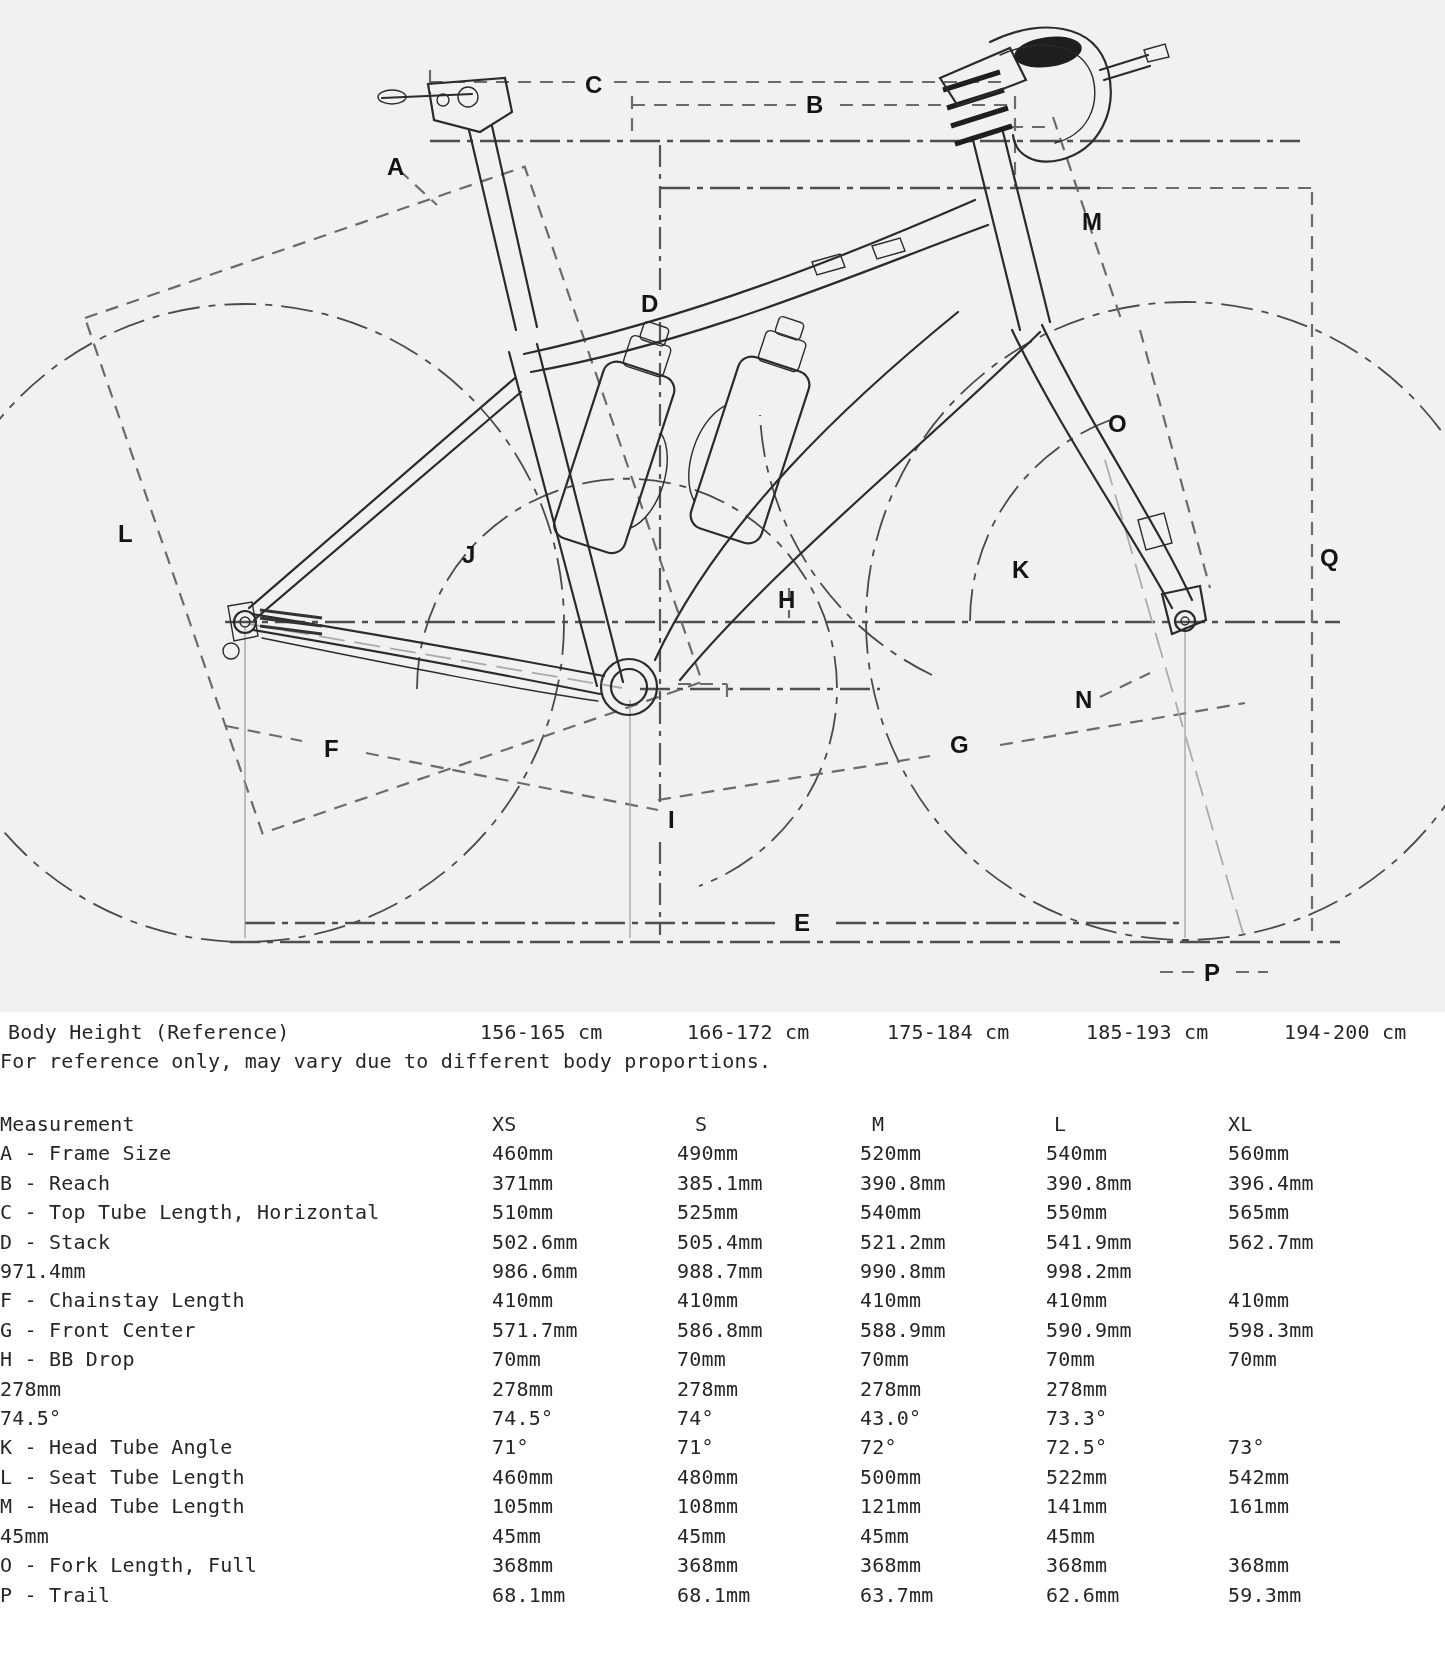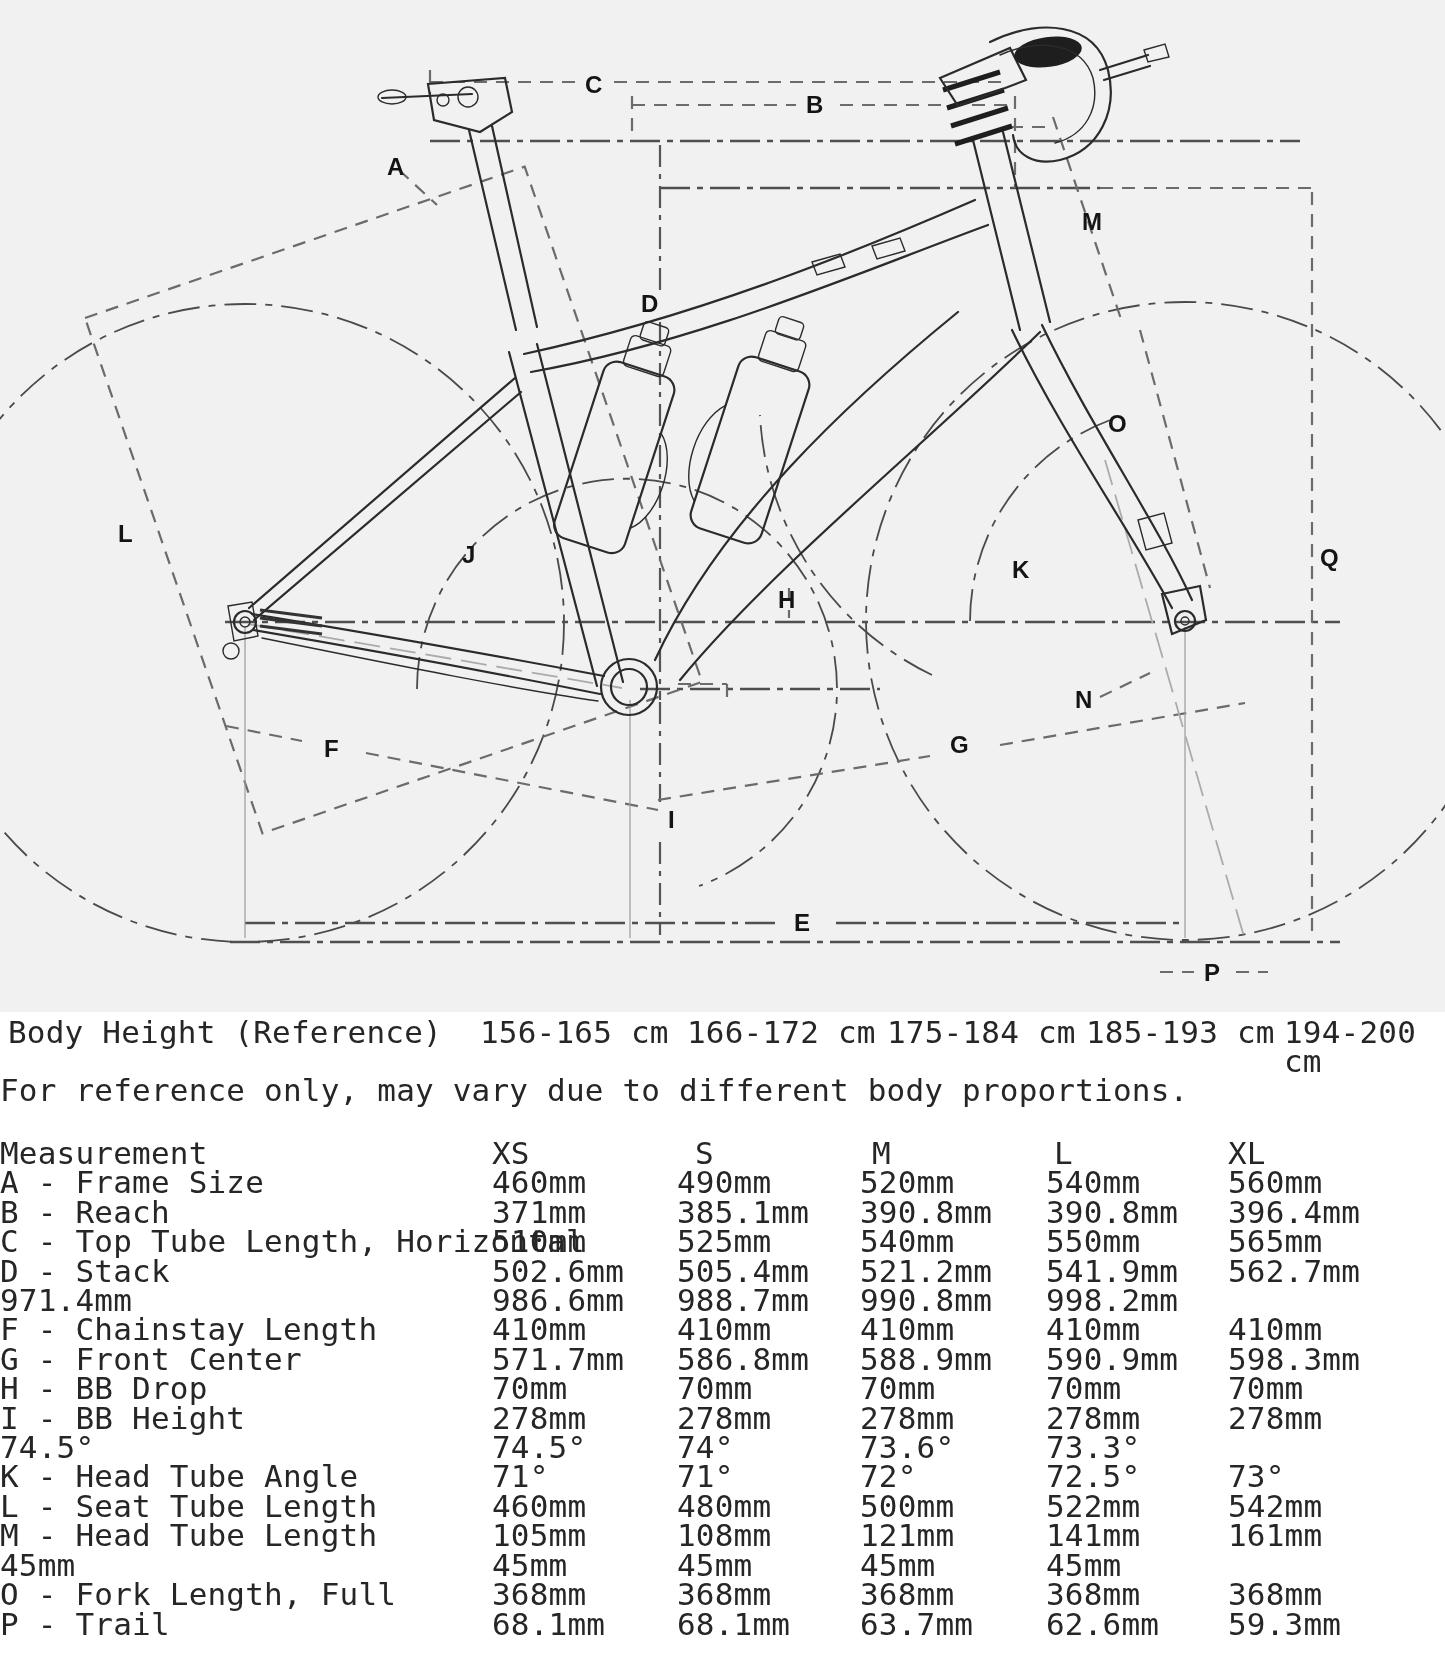--- a/index.html
+++ b/index.html
@@ -20,21 +20,21 @@
   .cl   { stroke:#4f4f4f; stroke-width:2.4; fill:none; stroke-dasharray:30 7 6 7; }
   .clv  { stroke:#555555; stroke-width:2.2; fill:none; stroke-dasharray:22 7 5 7; }
   .lt   { stroke:#ababab; stroke-width:1.8; fill:none; stroke-dasharray:26 10; }
   .thin { stroke:#9a9a9a; stroke-width:1.2; fill:none; }
   .whl  { stroke:#4a4a4a; stroke-width:1.8; fill:none; stroke-dasharray:32 9 7 9; }
   .letter { font-family:"Liberation Sans","DejaVu Sans",sans-serif; font-weight:600;
             font-size:24px; fill:#141414; }
 
   
   .textblock { position:absolute; left:0; top:1012px; width:1445px;
-               font-size:31px; letter-spacing:0.2px; }
+               font-size:20px; letter-spacing:0.2px; }
   .bh-grid { display:grid; grid-template-columns:472px 207px 200px 199px 198px 1fr;
              padding-left:8px; line-height:29px; margin-top:6px; }
   .bh-note { padding-left:0; line-height:29px; white-space:nowrap; }
 
   .geo-table { margin-top:34px; }
   .geo-row { display:grid; grid-template-columns:492px 185px 183px 186px 182px 1fr;
              padding-left:0; line-height:29.4px; white-space:nowrap; }
   .geo-row.header > .size-cell:nth-child(3) { padding-left:18px; }
   .geo-row.header > .size-cell:nth-child(4) { padding-left:12px; }
   .geo-row.header > .size-cell:nth-child(5) { padding-left:8px; }
@@ -267,32 +267,31 @@
         </div>
         <div class="geo-row">
           <div class="cell">H - BB Drop</div>
           <div class="cell">70mm</div>
           <div class="cell">70mm</div>
           <div class="cell">70mm</div>
           <div class="cell">70mm</div>
           <div class="cell">70mm</div>
         </div>
         <div class="geo-row">
-          <div class="cell">I - BB Height</div>
           <div class="cell">278mm</div>
           <div class="cell">278mm</div>
           <div class="cell">278mm</div>
           <div class="cell">278mm</div>
           <div class="cell">278mm</div>
         </div>
         <div class="geo-row">
           <div class="cell">74.5°</div>
           <div class="cell">74.5°</div>
           <div class="cell">74°</div>
-          <div class="cell">73.6°</div>
+          <div class="cell">43.0°</div>
           <div class="cell">73.3°</div>
         </div>
         <div class="geo-row">
           <div class="cell">K - Head Tube Angle</div>
           <div class="cell">71°</div>
           <div class="cell">71°</div>
           <div class="cell">72°</div>
           <div class="cell">72.5°</div>
           <div class="cell">73°</div>
         </div>

